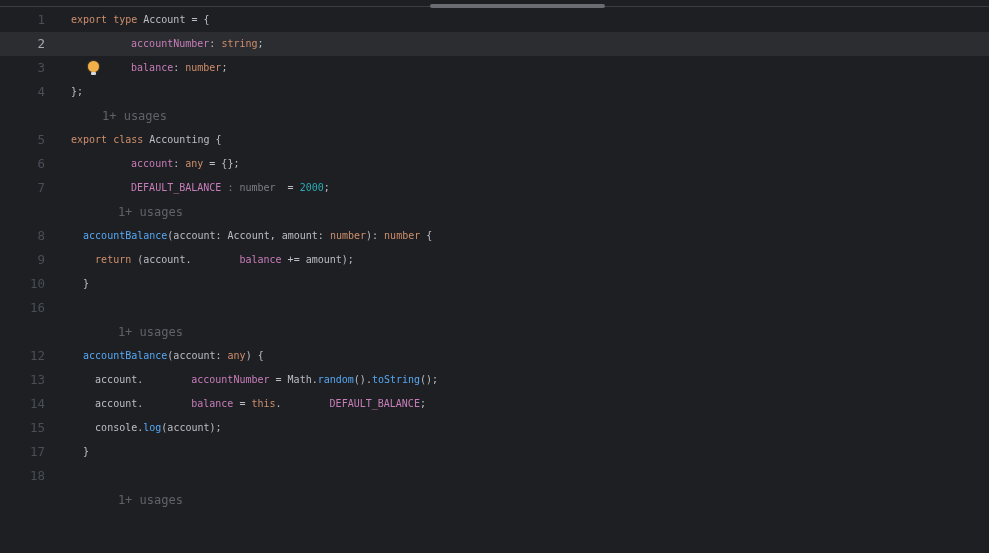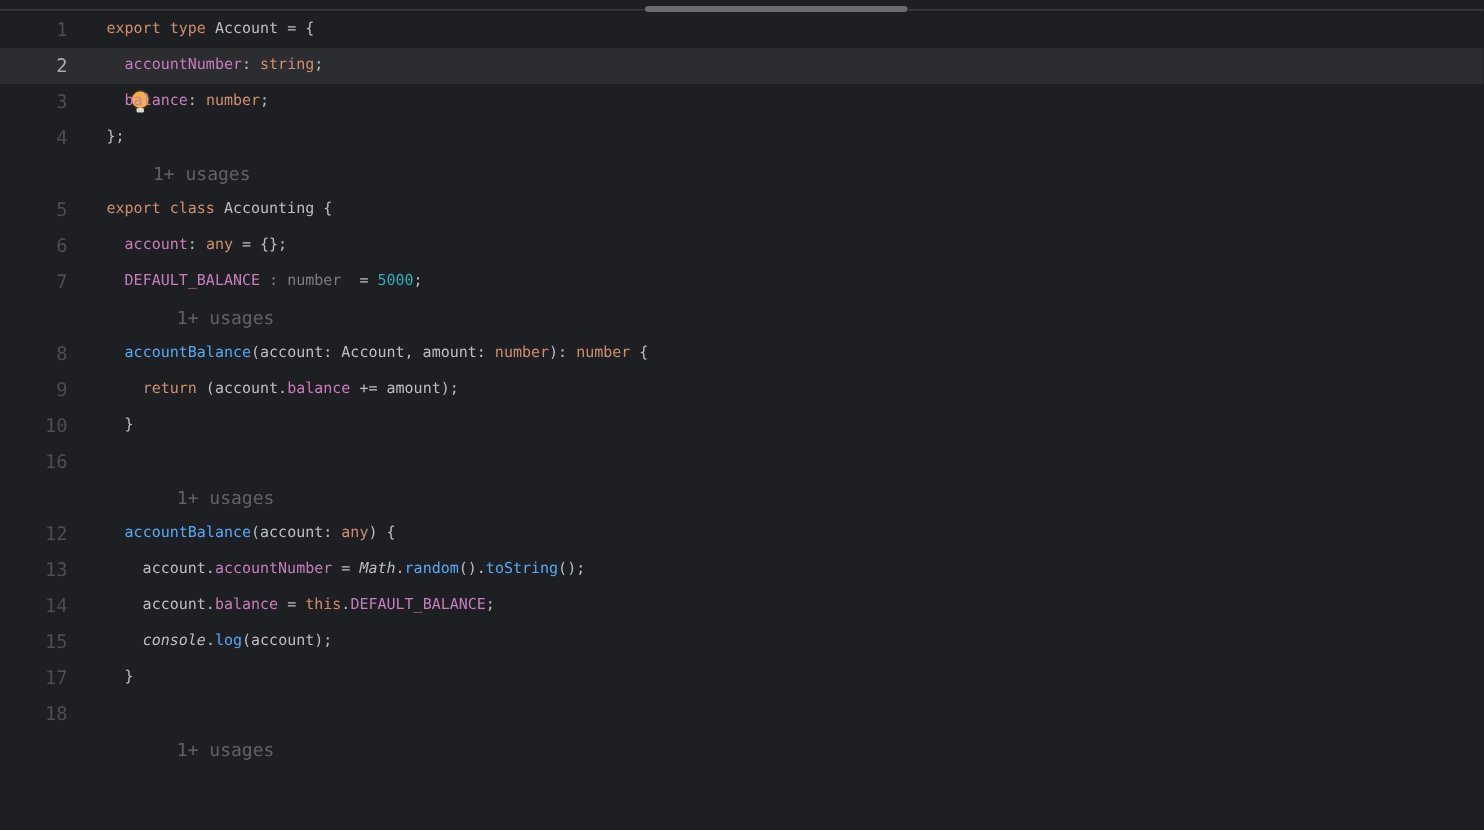--- a/index.html
+++ b/index.html
@@ -22,22 +22,22 @@
     color:var(--lnum,#494E56);font-size:12.5px;line-height:24px;
   }
   .row.current .gutter{color:var(--lnum-active,#A9ABB2);}
   .code{
     position:absolute;left:71px;top:0;font-size:10px;line-height:24px;
     color:var(--def,#BCBEC4);letter-spacing:0;
   }
   .usages-text{font-size:12px;color:var(--usages,#5F6368);margin-left:19px;}
   .tok-kw{color:var(--kw,#CF8E6D);}
   .tok-def{color:var(--def,#BCBEC4);}
-  .tok-defi{color:var(--def,#BCBEC4);font-style:italic;}
-  .tok-field{color:var(--field,#C77DBB);}
+  .tok-defi{color:var(--def,#BCBEC4);}
+  .tok-field{color:var(--field,#C77DBB);margin-left:48px;}
   .tok-fn{color:var(--fn,#56A8F5);}
   .tok-num{color:var(--num,#2AACB8);}
   .tok-hint{color:var(--hint,#7A7E85);}
   
   .bulb{
     position:absolute;left:88px;top:5px;width:11px;height:11px;
     background:var(--bulb,#F2B049);border-radius:50%;
     box-shadow:0 0 2px rgba(242,176,73,.6);
   }
   .bulb::after{
@@ -54,21 +54,21 @@
     <div class="hscroll-thumb"></div>
   </div>
   <div class="rows">
       <div class="row"><span class="gutter">1</span><span class="code"><span class="tok-kw">export type</span><span class="tok-def"> Account = {</span></span></div>
       <div class="row current"><span class="gutter">2</span><span class="code"><span class="tok-def">  </span><span class="tok-field">accountNumber</span><span class="tok-def">: </span><span class="tok-kw">string</span><span class="tok-def">;</span></span></div>
       <div class="row"><span class="gutter">3</span><span class="bulb"></span><span class="code"><span class="tok-def">  </span><span class="tok-field">balance</span><span class="tok-def">: </span><span class="tok-kw">number</span><span class="tok-def">;</span></span></div>
       <div class="row"><span class="gutter">4</span><span class="code"><span class="tok-def">};</span></span></div>
       <div class="row"><span class="code usages-text" style="left: 83px;">1+ usages</span></div>
       <div class="row"><span class="gutter">5</span><span class="code"><span class="tok-kw">export class</span><span class="tok-def"> Accounting {</span></span></div>
       <div class="row"><span class="gutter">6</span><span class="code"><span class="tok-def">  </span><span class="tok-field">account</span><span class="tok-def">: </span><span class="tok-kw">any</span><span class="tok-def"> = {};</span></span></div>
-      <div class="row"><span class="gutter">7</span><span class="code"><span class="tok-def">  </span><span class="tok-field">DEFAULT_BALANCE</span><span class="tok-hint"> : number</span><span class="tok-def">  = </span><span class="tok-num">5000</span><span class="tok-def">;</span></span></div>
+      <div class="row"><span class="gutter">7</span><span class="code"><span class="tok-def">  </span><span class="tok-field">DEFAULT_BALANCE</span><span class="tok-hint"> : number</span><span class="tok-def">  = </span><span class="tok-num">2000</span><span class="tok-def">;</span></span></div>
       <div class="row"><span class="code usages-text" style="left: 98.892px;">1+ usages</span></div>
       <div class="row"><span class="gutter">8</span><span class="code"><span class="tok-def">  </span><span class="tok-fn">accountBalance</span><span class="tok-def">(account: Account, amount: </span><span class="tok-kw">number</span><span class="tok-def">): </span><span class="tok-kw">number</span><span class="tok-def"> {</span></span></div>
       <div class="row"><span class="gutter">9</span><span class="code"><span class="tok-def">    </span><span class="tok-kw">return</span><span class="tok-def"> (account.</span><span class="tok-field">balance</span><span class="tok-def"> += amount);</span></span></div>
       <div class="row"><span class="gutter">10</span><span class="code"><span class="tok-def">  }</span></span></div>
       <div class="row"><span class="gutter">16</span><span class="code"></span></div>
       <div class="row"><span class="code usages-text" style="left: 98.892px;">1+ usages</span></div>
       <div class="row"><span class="gutter">12</span><span class="code"><span class="tok-def">  </span><span class="tok-fn">accountBalance</span><span class="tok-def">(account: </span><span class="tok-kw">any</span><span class="tok-def">) {</span></span></div>
       <div class="row"><span class="gutter">13</span><span class="code"><span class="tok-def">    account.</span><span class="tok-field">accountNumber</span><span class="tok-def"> = </span><span class="tok-defi">Math</span><span class="tok-def">.</span><span class="tok-fn">random</span><span class="tok-def">().</span><span class="tok-fn">toString</span><span class="tok-def">();</span></span></div>
       <div class="row"><span class="gutter">14</span><span class="code"><span class="tok-def">    account.</span><span class="tok-field">balance</span><span class="tok-def"> = </span><span class="tok-kw">this</span><span class="tok-def">.</span><span class="tok-field">DEFAULT_BALANCE</span><span class="tok-def">;</span></span></div>
       <div class="row"><span class="gutter">15</span><span class="code"><span class="tok-def">    </span><span class="tok-defi">console</span><span class="tok-def">.</span><span class="tok-fn">log</span><span class="tok-def">(account);</span></span></div>

